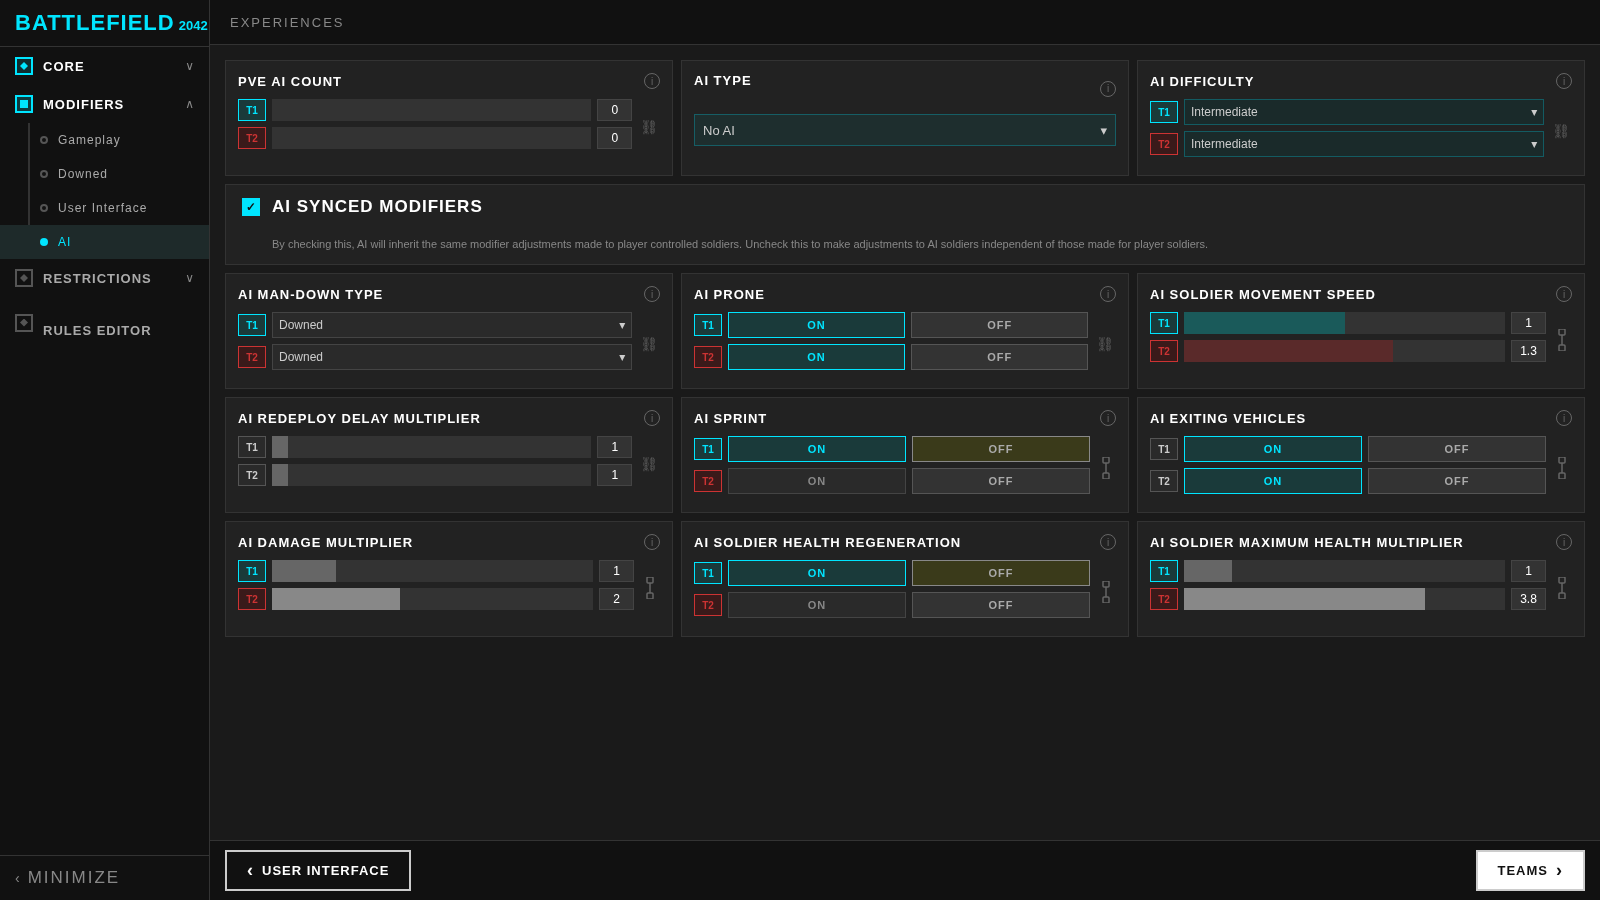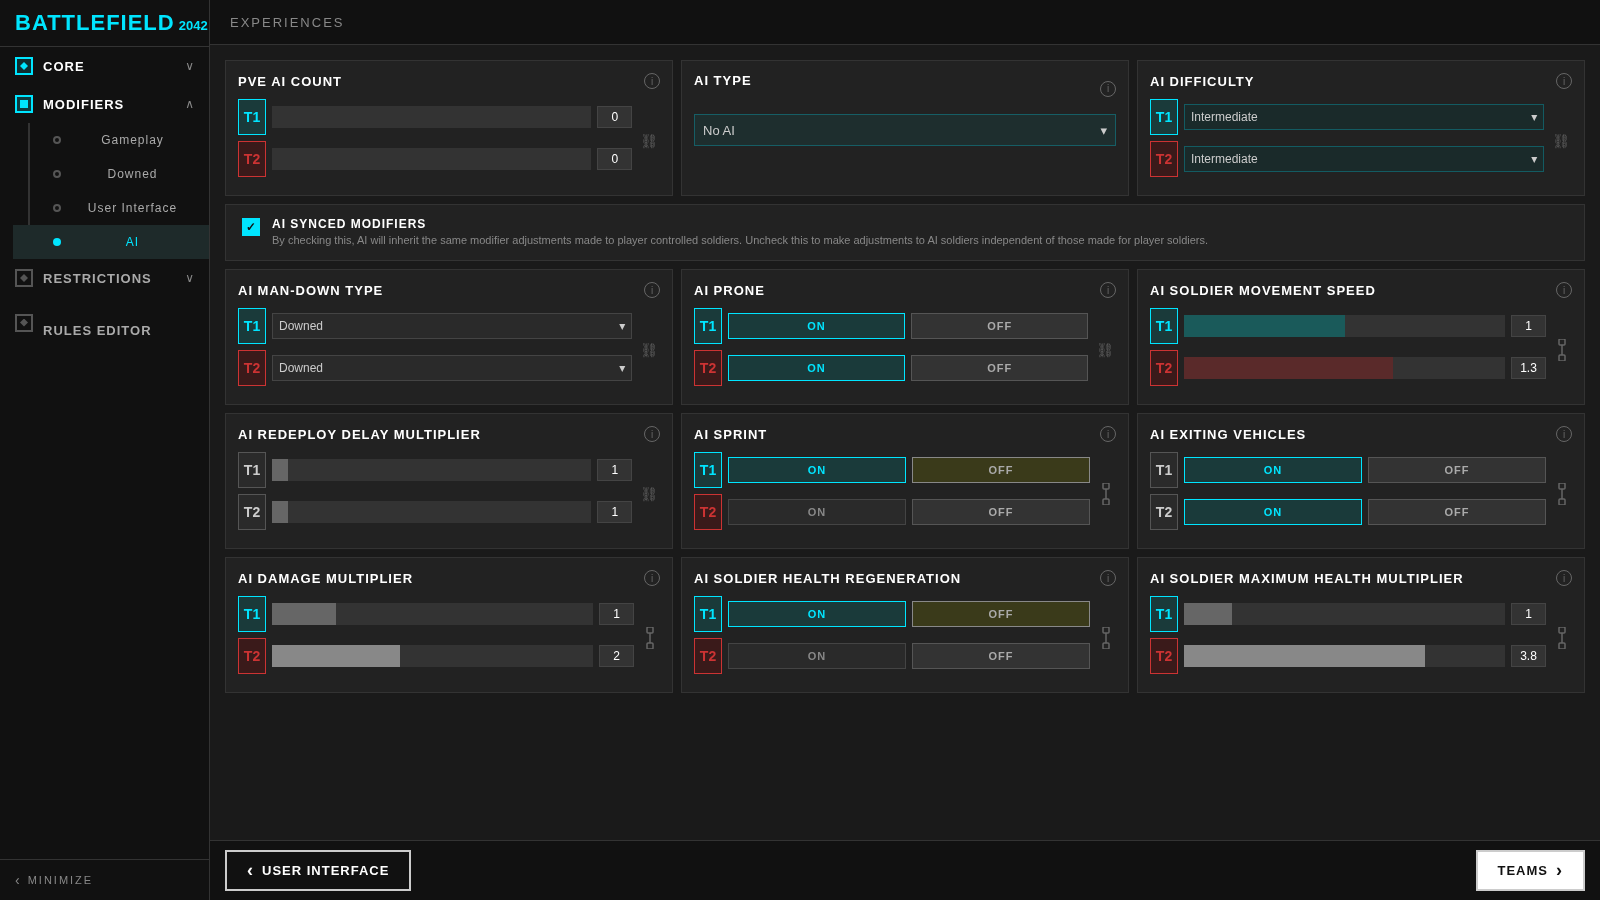--- a/index.html
+++ b/index.html
@@ -64,21 +64,21 @@
     .nav-chevron { color: #888; font-size: 12px; }
 
     .minimize-bar {
       padding: 12px 15px;
       border-top: 1px solid #333;
       cursor: pointer;
       display: flex;
       align-items: center;
       gap: 8px;
     }
-    .minimize-label { color: #888; font-size: 11px; letter-spacing: 2px; text-transform: uppercase; }
+    .minimize-label { color: #888; font-size: 17px; letter-spacing: 2px; text-transform: uppercase; }
 
     
     .main {
       flex: 1;
       display: flex;
       flex-direction: column;
       background: #1a1a1a;
       height: 900px;
       overflow: hidden;
     }
@@ -143,25 +143,25 @@
     
     .slider-row {
       display: flex;
       align-items: center;
       margin-bottom: 6px;
       gap: 6px;
     }
 
     .team-badge {
       width: 28px;
-      height: 36px;
+      height: 22px;
       display: flex;
       align-items: center;
       justify-content: center;
-      font-size: 14px;
+      font-size: 10px;
       font-weight: bold;
       border: 1px solid #555;
       color: #ccc;
       flex-shrink: 0;
     }
     .team-badge.t1 { background: #1a3a3a; border-color: #00e5ff; color: #00e5ff; }
     .team-badge.t2 { background: #3a1a1a; border-color: #cc3333; color: #cc3333; }
 
     .slider-track {
       flex: 1;
@@ -259,26 +259,26 @@
       width: 18px;
       height: 18px;
       background: #00e5ff;
       display: flex;
       align-items: center;
       justify-content: center;
       flex-shrink: 0;
       margin-top: 2px;
     }
     .checkbox-label {
-      font-size: 12px;
+      font-size: 17px;
       font-weight: bold;
       text-transform: uppercase;
       letter-spacing: 1px;
       color: #fff;
-      margin-bottom: 2px;
+      margin-bottom: 20px;
     }
     .checkbox-desc {
       font-size: 11px;
       color: #888;
       line-height: 1.4;
     }
 
     
     .bottom-nav {
       display: flex;
@@ -377,21 +377,21 @@
     </div>
 
     <div class="nav-item">
       <div style="width:18px;height:18px;background:#00e5ff33;border:2px solid #00e5ff;display:flex;align-items:center;justify-content:center;margin-right:10px;">
         <div style="width:8px;height:8px;background:#00e5ff;"></div>
       </div>
       <span class="nav-label section-label">MODIFIERS</span>
       <span class="nav-chevron">∧</span>
     </div>
 
-    <div style="position:relative;padding-left:13px;text-align:center;">
+    <div style="position:relative;padding-left:0;">
       <div style="position:absolute;left:28px;top:0;bottom:0;width:2px;background:#333;"></div>
 
       <div class="nav-item" style="padding-left:40px;">
         <div style="width:8px;height:8px;border-radius:50%;background:transparent;border:2px solid #555;margin-right:10px;"></div>
         <span class="nav-label sub-label" style="padding-left:0;">Gameplay</span>
       </div>
 
 
       <div class="nav-item" style="padding-left:40px;">
         <div style="width:8px;height:8px;border-radius:50%;background:transparent;border:2px solid #555;margin-right:10px;"></div>

